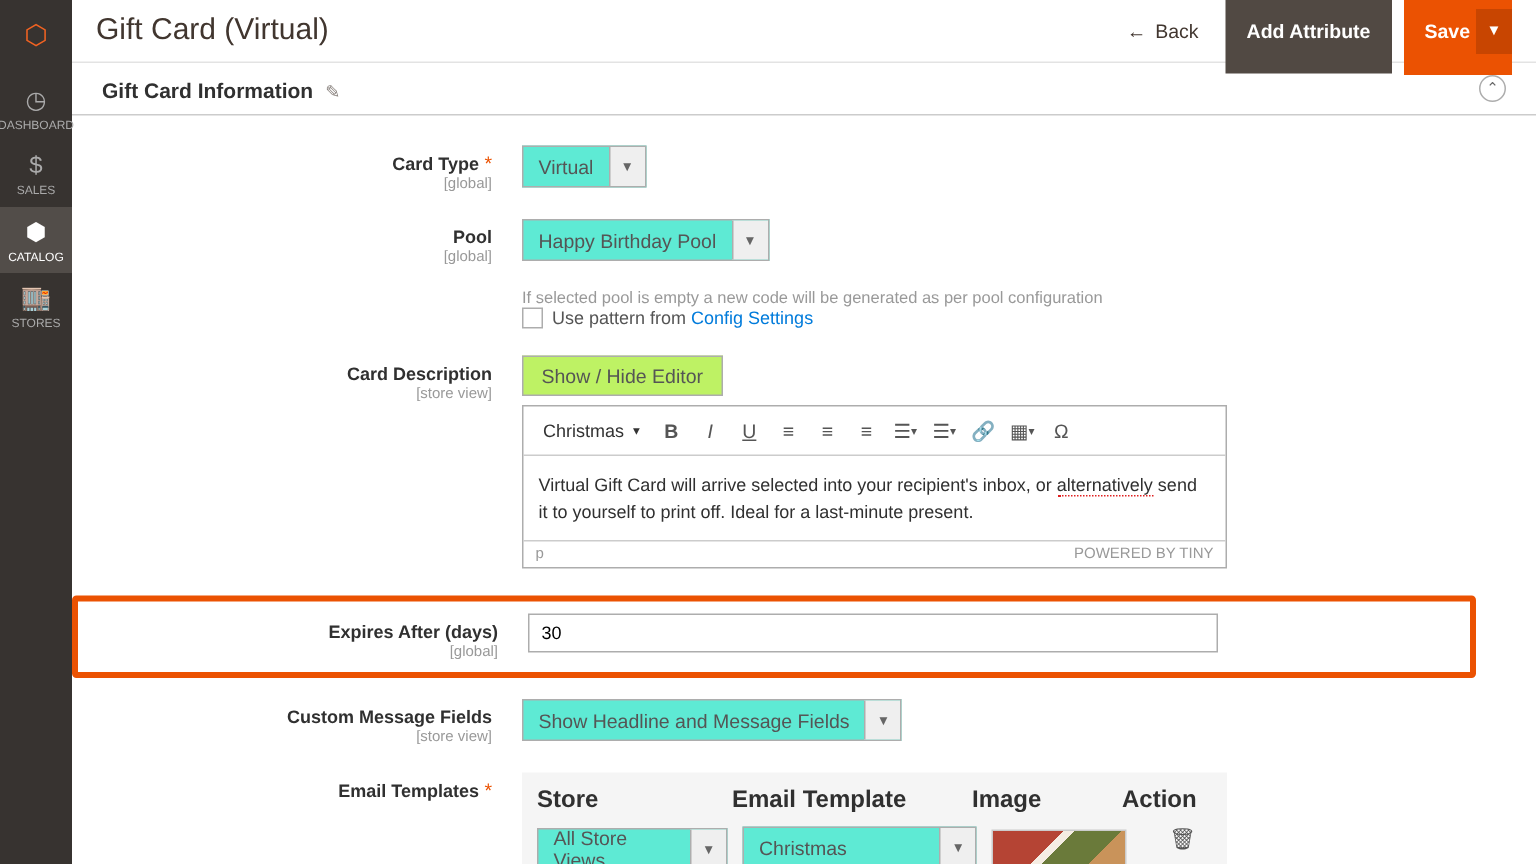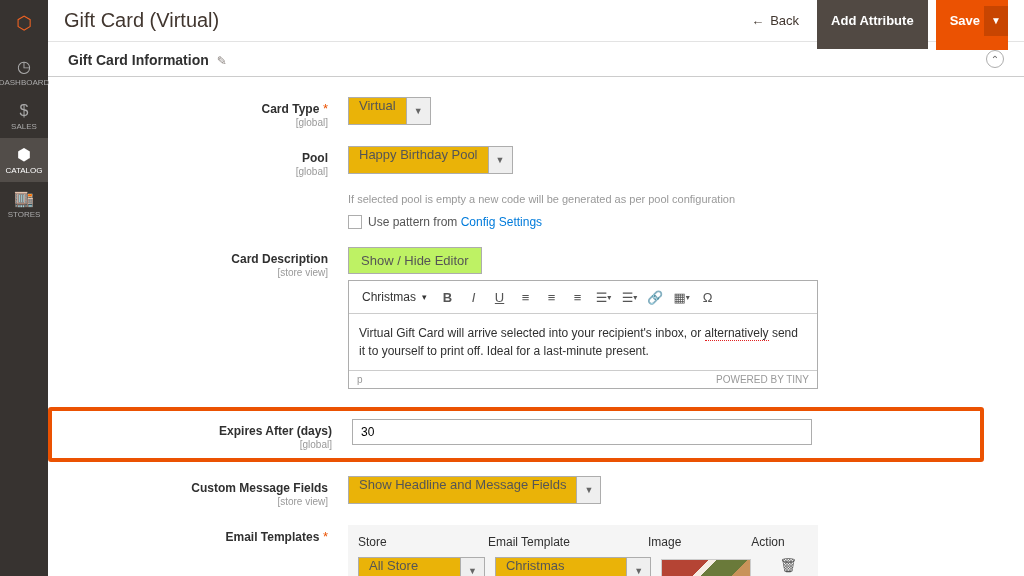--- a/index.html
+++ b/index.html
@@ -22,39 +22,39 @@
 .section-title{font-size:14px;font-weight:600;color:#303030;margin-right:8px}
 .edit-icon{color:#8a837f;font-size:12px}
 .collapse{margin-left:auto;width:18px;height:18px;border:1px solid #adadad;border-radius:50%;display:flex;align-items:center;justify-content:center;font-size:10px;color:#666}
 .form-area{padding:20px 40px 20px 0}
 .row{display:flex;margin-bottom:18px;align-items:flex-start}
 .label-col{width:300px;text-align:right;padding-right:20px;padding-top:4px}
 .label{font-size:12px;color:#303030;font-weight:600}
 .req{color:#eb5202}
 .scope{font-size:10px;color:#999;display:block;margin-top:1px}
 .field-col{flex:1;max-width:480px}
-.select{display:inline-flex;border:1px solid #adadad;background:#eab308;height:28px}
+.select{display:inline-flex;align-items:center;border:1px solid #adadad;background:#5eead4;height:28px}
 .select-val{padding:0 10px;font-size:13px;color:#555}
 .select-btn{width:24px;height:26px;background:#efefef;border-left:1px solid #adadad;display:flex;align-items:center;justify-content:center;font-size:9px;color:#666}
 .hint{font-size:11px;color:#999;margin-top:19px}
-.chk-row{display:flex;align-items:center;gap:6px;margin-top:10px;font-size:12px;color:#555}
+.chk-row{display:flex;align-items:center;gap:6px;margin-top:0;font-size:12px;color:#555}
 .chk{width:14px;height:14px;border:1px solid #adadad}
 .link{color:#007bdb}
 .btn-toggle{background:#bef264;border:1px solid #adadad;padding:5px 12px;font-size:13px;color:#555;cursor:pointer}
 .editor{border:1px solid #adadad;width:100%;max-width:470px}
 .toolbar{border-bottom:1px solid #ccc;padding:4px 6px;display:flex;align-items:center;gap:2px}
 .tb-sel{border:1px solid transparent;padding:3px 6px;font-size:12px;display:flex;align-items:center;gap:6px}
 .tb-btn{width:24px;height:24px;display:flex;align-items:center;justify-content:center;font-size:13px;color:#555;cursor:pointer}
 .editor-body{padding:10px;font-size:12px;line-height:1.5;min-height:55px;color:#303030}
 .sp-err{border-bottom:1px dotted #e02020}
 .editor-foot{border-top:1px solid #ccc;padding:3px 8px;display:flex;font-size:10px;color:#999}
 .hl-row{border:4px solid #eb5202;border-radius:3px;padding:8px 0;margin:4px 0 14px}
 .text-input{width:100%;max-width:460px;height:24px;border:1px solid #adadad;padding:12px 8px;font-size:12px}
 .tpl-table{width:100%;max-width:470px;background:#f5f5f5;padding:10px}
-.tpl-hdr{display:flex;font-size:12px;font-weight:400;color:#303030;padding-bottom:8px}
+.tpl-hdr{display:flex;font-size:16px;font-weight:700;color:#303030;padding-bottom:8px}
 .tpl-row{display:flex;align-items:flex-start;gap:10px}
 .col-store{width:130px}.col-etpl{width:160px}.col-img{width:100px}.col-act{width:40px;text-align:center}
 .img-thumb{width:90px;height:70px;background:linear-gradient(135deg,#b54434 30%,#f5ede3 30%,#f5ede3 35%,#6a7a3a 35%,#6a7a3a 55%,#c9935a 55%,#c9935a 75%,#7a4a2a 75%);border:1px solid #ccc;position:relative;margin-top:2px}
 .trash{font-size:14px;color:#555;cursor:pointer}
 </style>
 </head>
 <body>
 
 <div class="sidebar">
   <div class="logo">⬡</div>

